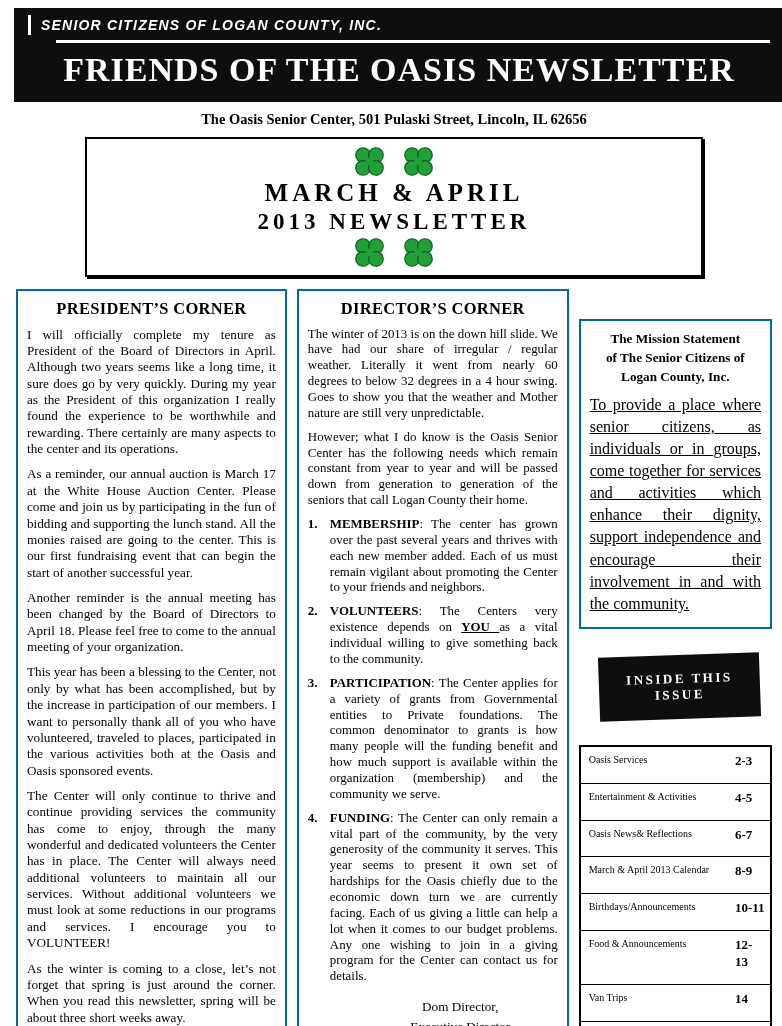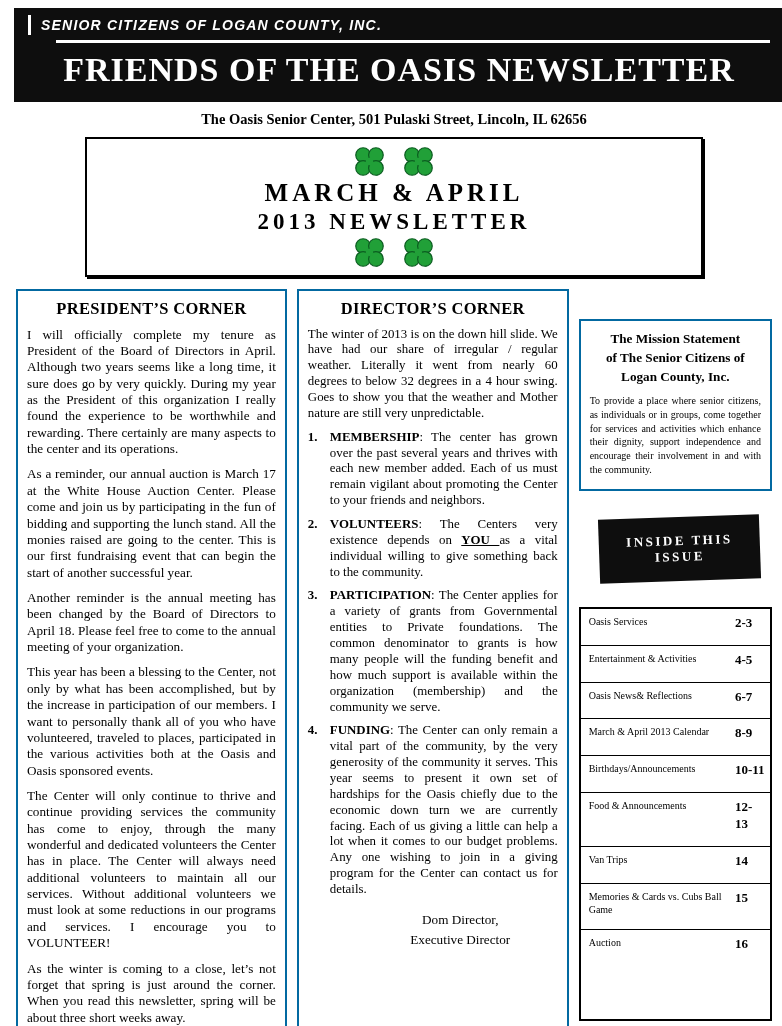--- a/index.html
+++ b/index.html
@@ -46,21 +46,21 @@
   
   .num-list { margin-top: 2px; }
   .li { display: flex; margin-bottom: 8px; font-size: 12.9px; line-height: 1.23; }
   .li-num { width: 22px; flex: none; font-weight: bold; }
   .li-body { flex: 1; text-align: justify; }
   .li-body b { font-weight: bold; }
   .dir-sig { text-align: center; margin-top: 12px; font-size: 13.2px; line-height: 1.5; padding-left: 55px; }
   
   .mission-box { margin-top: 30px; padding: 8px 9px 12px; }
   .mission-title { text-align: center; font-weight: bold; font-size: 13.2px; line-height: 1.45; margin-bottom: 8px; }
-  .mission-body { text-align: justify; font-size: 10px; line-height: 1.38; }
+  .mission-body { text-align: justify; font-size: 16px; line-height: 1.38; text-decoration: underline; }
   .inside-banner {
     background: #0e0e0e; color: #fff; margin: 26px 12px 0 20px; padding: 16px 4px;
     text-align: center; font-weight: bold; font-size: 13px; letter-spacing: 2.5px;
     transform: rotate(-2deg);
   }
   .toc { border: 2px solid #000; margin-top: 26px; display: flex; flex-direction: column; height: 414px; }
   .toc-row { display: flex; border-bottom: 1px solid #000; padding: 6px 5px 13px 8px; }
   .toc-row:last-child { border-bottom: none; flex: 1; }
   .toc-label { flex: 1; font-size: 10px; line-height: 1.3; padding-right: 4px; }
   .toc-pages { width: 30px; flex: none; font-weight: bold; font-size: 13px; line-height: 1.3; }
@@ -145,20 +145,21 @@
           <p class="para">As the winter is coming to a close, let’s not forget that spring is just around the corner. When you read this newsletter, spring will be about three short weeks away.</p>
         </div>
       <p class="sig-name">Bob Jeckel</p>
       <p class="sig-title">President Of the Board of Directors</p>
     </section>
 
     <section class="box col-mid">
       <h2 class="corner-title">DIRECTOR’S CORNER</h2>
       <div>
           <p class="para">The winter of 2013 is on the down hill slide. We have had our share of irregular / regular weather. Literally it went from nearly 60 degrees to below 32 degrees in a 4 hour swing. Goes to show you that the weather and Mother nature are still very unpredictable.</p>
+          <p class="para">However; what I do know is the Oasis Senior Center has the following needs which remain constant from year to year and will be passed down from generation to generation of the seniors that call Logan County their home.</p>
         </div>
       <div class="num-list">
           <div class="li">
             <span class="li-num">1.</span>
             <div class="li-body"><b>MEMBERSHIP</b><span>: The center has grown over the past several years and thrives with each new member added. Each of us must remain vigilant about promoting the Center to your friends and neighbors.</span></div>
           </div>
           <div class="li">
             <span class="li-num">2.</span>
             <div class="li-body"><b>VOLUNTEERS</b><span>: The Centers very existence depends on </span><span style="font-weight: bold; text-decoration: underline;">YOU </span><span>as a vital individual willing to give something back to the community.</span></div>
           </div>

